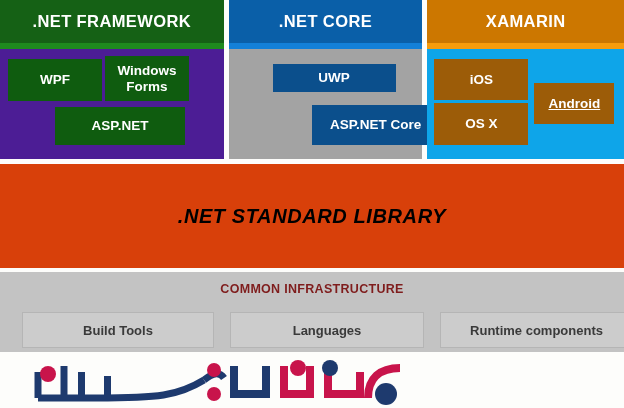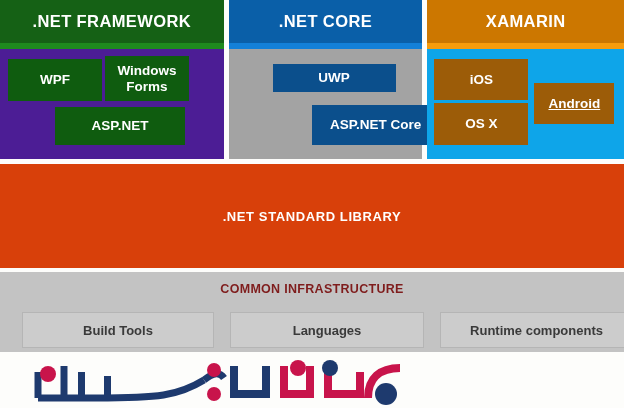--- a/index.html
+++ b/index.html
@@ -57,21 +57,21 @@
   .tile-ios{left:7px;top:10px;width:94px;height:41px;}
   .tile-osx{left:7px;top:54px;width:94px;height:42px;}
   .tile-android{left:107px;top:34px;width:80px;height:41px;text-decoration:underline;}
 
   
   .std-band{
     position:absolute;left:0;top:164px;width:624px;height:104px;
     background:#d8400a;
     display:flex;align-items:center;justify-content:center;
   }
-  .std-band-label{color:#ffffff;font-weight:bold;font-size:13px;letter-spacing:.6px;}
+  .std-band-label{color:#000000;font-weight:bold;font-size:20px;letter-spacing:.6px;font-style:italic;}
 
   
   .infra{
     position:absolute;left:0;top:272px;width:624px;height:80px;
     background:#c3c3c3;
   }
   .infra-title{
     position:absolute;left:0;top:10px;width:100%;text-align:center;
     color:#7f1d1d;font-weight:bold;font-size:12.5px;letter-spacing:.3px;
   }

